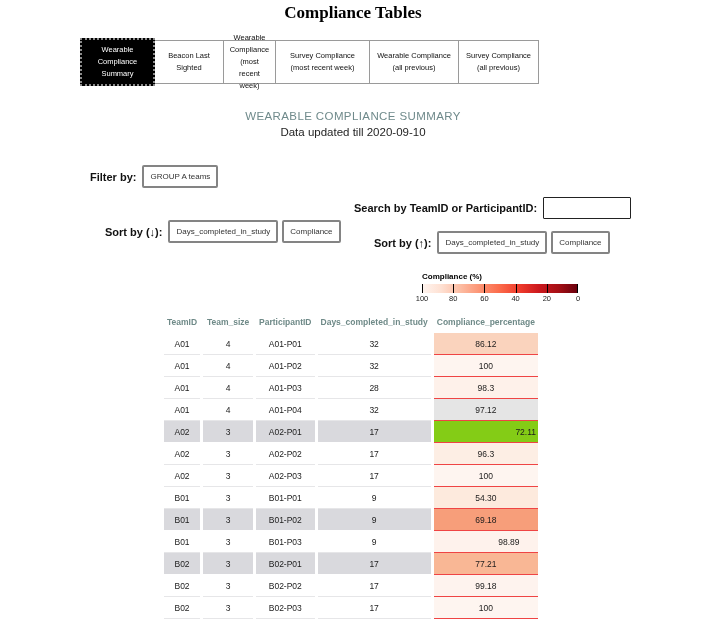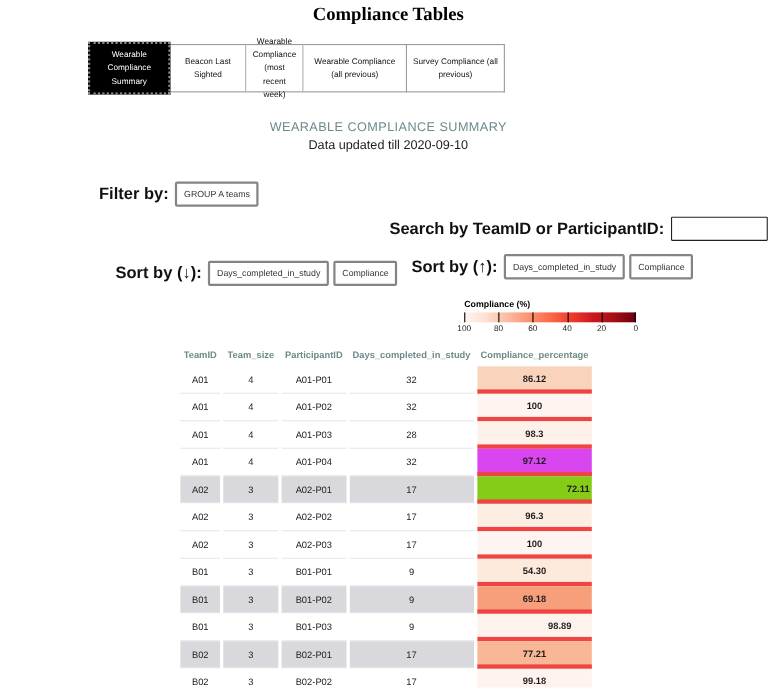--- a/index.html
+++ b/index.html
@@ -37,33 +37,33 @@
   .section-heading{
     position:absolute;top:110px;left:0;width:100%;text-align:center;
     color:#6f8a8b;font-size:11.5px;letter-spacing:.4px;
   }
   .section-sub{
     position:absolute;top:126px;left:0;width:100%;text-align:center;
     color:#1e1e1e;font-size:11.5px;
   }
   
   .ctl-group{position:absolute;display:flex;align-items:center;gap:4px;}
-  .ctl-label{font-weight:700;font-size:15px;color:#111;white-space:nowrap;margin-right:2px;}
+  .ctl-label{font-weight:700;font-size:11px;color:#111;white-space:nowrap;margin-right:2px;}
   .btn{
     border:2px solid #848484;border-radius:2px;background:#fff;color:#333;
     font-family:"Liberation Sans", sans-serif;font-size:8px;
     padding:5px 6px;cursor:pointer;white-space:nowrap;
   }
   .search-input{
     width:80px;height:20px;border:1px solid #222;border-radius:1px;
     font-size:9px;padding:0 3px;outline:none;
   }
   #filter-group{left:90px;top:165px;}
   #search-group{left:354px;top:165px;margin-top:32px;}
-  #sort-desc-group{left:105px;top:237px;}
+  #sort-desc-group{left:105px;top:220px;}
   #sort-asc-group{left:374px;top:231px;}
   
   .legend{position:absolute;left:422px;top:272px;width:156px;}
   .legend-title{font-weight:700;font-size:8px;color:#000;margin-bottom:3px;}
   .legend-bar{position:relative;width:156px;height:9px;}
   .legend-tick{position:absolute;top:0;width:1px;height:9px;background:#000;}
   .legend-labels{position:relative;height:9px;margin-top:1px;}
   .legend-labels span{
     position:absolute;transform:translateX(-50%);font-size:7.5px;color:#222;
   }
@@ -74,31 +74,32 @@
     color:#6f8a88;font-weight:700;font-size:8.5px;text-align:center;
     padding:0 3px 6px 3px;white-space:nowrap;
   }
   td{
     height:21px;text-align:center;font-size:8.5px;color:#1c1c1c;
     border-bottom:1px solid #e6e6e8;padding:0 2px;
   }
   col.c1{width:32px;} col.c2{width:50px;} col.c3{width:57px;}
   col.c4{width:113px;} col.c5{width:104px;}
   td.hl{background:#d9d9dd;border-bottom:1px solid #fff;}
-  td.comp{border-bottom:4px solid #ef4444;font-weight:bold;}
+  td.comp{border-bottom:1px solid #ef4444;}
 </style>
 </head>
 <body>
 
 <div class="page-title">Compliance Tables</div>
 
 <div class="tabbar" id="tabbar">
     <div class="tab active">Wearable Compliance Summary</div>
     <div class="tab">Beacon Last Sighted</div>
     <div class="tab">Wearable Compliance (most recent week)</div>
+    <div class="tab">Survey Compliance (most recent week)</div>
     <div class="tab">Wearable Compliance (all previous)</div>
     <div class="tab">Survey Compliance (all previous)</div>
   </div>
 
 <div class="section-heading">WEARABLE COMPLIANCE SUMMARY</div>
 <div class="section-sub">Data updated till 2020-09-10</div>
 
 <div class="ctl-group" id="filter-group">
   <span class="ctl-label">Filter by:</span>
 <button class="btn">GROUP A teams</button>
@@ -179,21 +180,21 @@
           <td>4</td>
           <td>A01-P03</td>
           <td>28</td>
           <td class="comp" style="background: rgb(254, 241, 234);">98.3</td>
         </tr>
         <tr>
           <td>A01</td>
           <td>4</td>
           <td>A01-P04</td>
           <td>32</td>
-          <td class="comp" style="background: #d946ef;">97.12</td>
+          <td class="comp" style="background: #e5e5e5;">97.12</td>
         </tr>
         <tr>
           <td class="hl">A02</td>
           <td class="hl">3</td>
           <td class="hl">A02-P01</td>
           <td class="hl">17</td>
           <td class="comp" style="background: #84cc16; text-align: right;">72.11</td>
         </tr>
         <tr>
           <td>A02</td>

